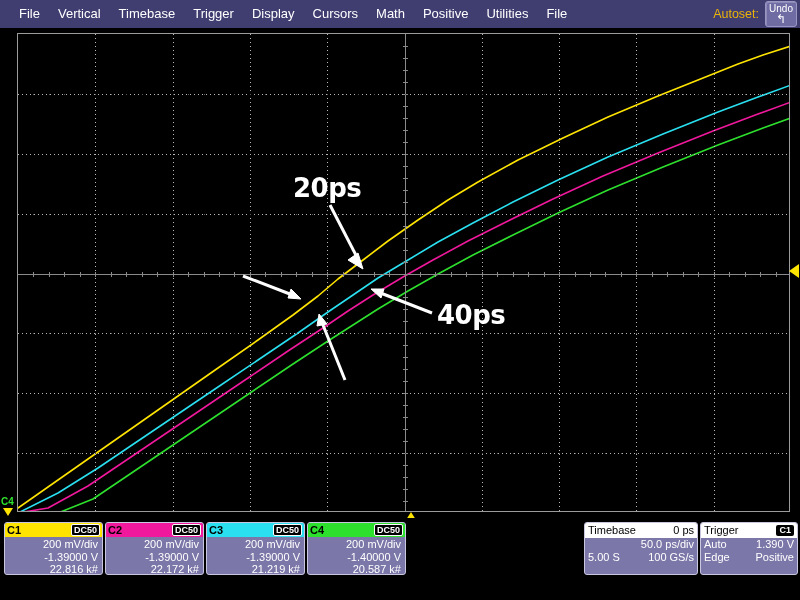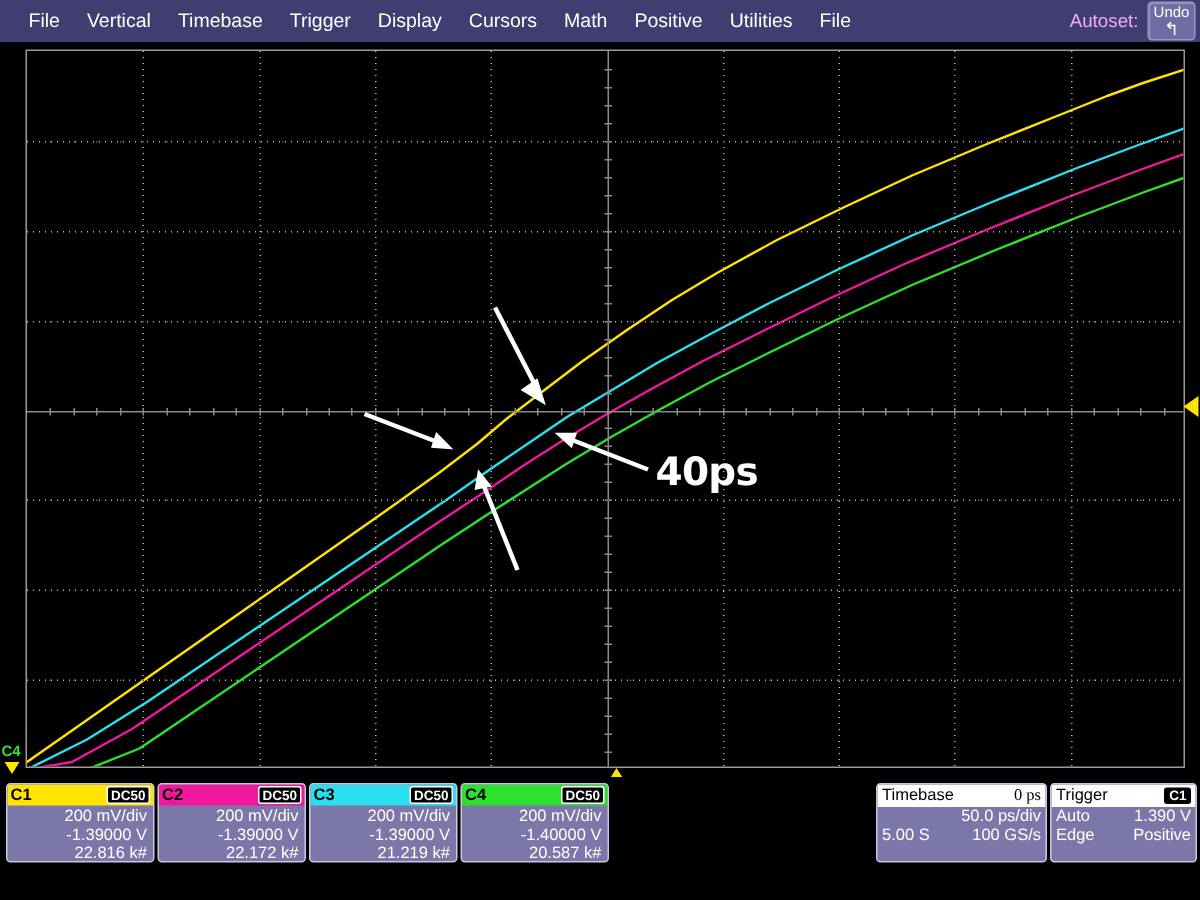--- a/index.html
+++ b/index.html
@@ -16,21 +16,21 @@
     display:flex;align-items:center;
   }
   #menubar .mspacer{width:10px;}
   .menu-item{
     color:#ffffff;font-size:13px;padding:0 9px;line-height:28px;
     white-space:nowrap;cursor:default;
   }
   #autoset-group{
     margin-left:auto;display:flex;align-items:center;height:28px;
   }
-  #autoset-label{color:#f0abfc;font-size:12.5px;padding-right:6px;}
+  #autoset-label{color:#eab308;font-size:12.5px;padding-right:6px;}
   #undo-button{
     width:32px;height:26px;margin-right:3px;
     background:#6f6ba3;border:1px solid #9b97c4;border-radius:3px;
     box-shadow:inset 1px 1px 0 #8e8ab8;
     color:#ffffff;font-size:10px;text-align:center;
     position:relative;line-height:11px;padding-top:1px;box-sizing:border-box;
   }
   #undo-icon{position:absolute;left:0;right:0;bottom:1px;text-align:center;
              font-size:12px;line-height:11px;color:#fff;}
 
@@ -116,21 +116,21 @@
     background:#7b77a8;border:1px solid #c9c6e0;border-radius:3px;
     box-sizing:border-box;overflow:hidden;
   }
   #timebase-panel{left:584px;width:114px;}
   #trigger-panel{left:700px;width:98px;}
   .ip-head{
     height:15px;background:#ffffff;display:flex;align-items:center;
     justify-content:space-between;padding:0 3px;box-sizing:border-box;
   }
   .ip-head .t{font-size:11px;color:#000;line-height:13px;}
-  .ip-head .v{font-size:11px;color:#000;line-height:13px;font-family:Liberation Serif, serif;}
+  .ip-head .v{font-size:11px;color:#000;line-height:13px;}
   .ip-badge{
     font-size:9px;font-weight:bold;color:#fff;background:#000;
     border-radius:2px;padding:0 3px;line-height:11px;
   }
   .ip-row{
     display:flex;justify-content:space-between;padding:0 3px;
     font-size:11px;color:#ffffff;line-height:13px;
   }
   .ip-row2{
     display:flex;justify-content:space-between;padding:0 3px;
@@ -487,20 +487,21 @@
       <polygon points="301,271 288,270 291,261"></polygon>
 
       <line x1="432" y1="285" x2="378" y2="264" stroke-width="3"></line>
       <polygon points="371,261 384,261 381,270"></polygon>
 
       <line x1="345" y1="352" x2="321" y2="292" stroke-width="3"></line>
       <polygon points="319,286 327,296 317,298"></polygon>
     </g>
   </svg>
 
+  <div class="anno" style="left:293px;top:145px;">20ps</div>
   <div class="anno" style="left:437px;top:272px;">40ps</div>
 
 </div>
 
 <div id="c4-marker">
   <span class="lbl">C4</span>
 </div>
 <div id="c4-arrow"></div>
 <div id="trig-level-marker"></div>
 <div id="trig-pos-marker"></div>

